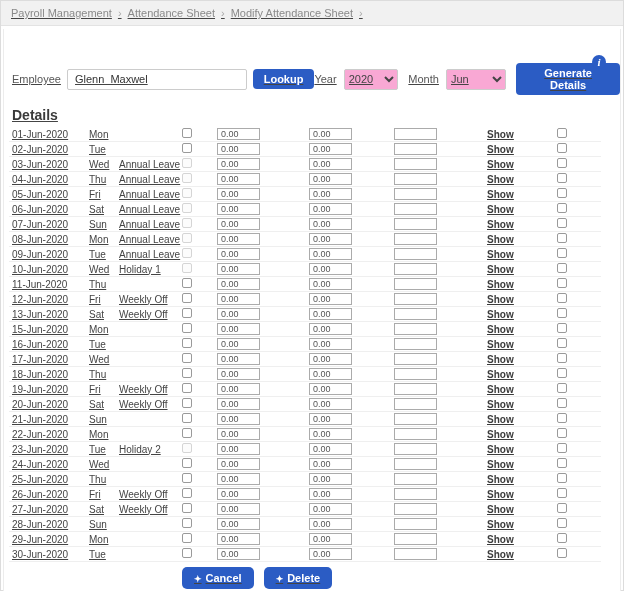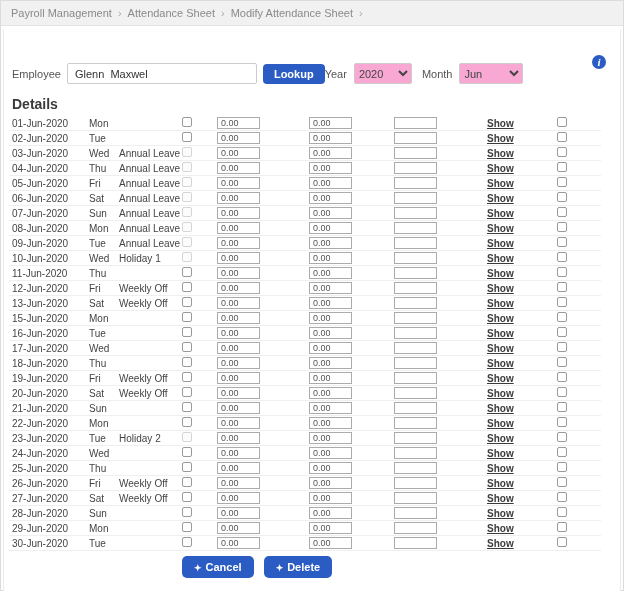--- a/index.html
+++ b/index.html
@@ -8,20 +8,21 @@
     font-family: "Liberation Sans", sans-serif;
     background: #f7f7f7;
     color: #444;
     overflow: hidden;
   }
   .page {
     width: 624px; height: 591px;
     border: 1px solid #dcdcdc;
     background: #fff;
     position: relative;
+    text-decoration: underline;
   }
   
   .breadcrumb {
     background: #f1f1f1;
     border-bottom: 1px solid #e3e3e3;
     height: 25px;
     display: flex; align-items: center;
     padding: 0 10px;
     font-size: 11px; color: #8a8a8a;
     gap: 6px;
@@ -160,20 +161,21 @@
       <input class="employee-input" type="text" value="Glenn  Maxwel" style="">
       <button class="btn lookup-btn">Lookup</button>
       <span class="lbl-year">Year</span>
       <select class="year-select">
         <option>2020</option>
       </select>
       <span class="lbl-month">Month</span>
       <select class="month-select">
         <option>Jun</option>
       </select>
+      <button class="btn generate-btn">Generate Details</button>
     </div>
 
     <div class="details-title">Details</div>
 
     <div class="table">
       <div>
   <div class="grid-row tr">
     <span>01-Jun-2020</span>
     <span>Mon</span>
     <span></span>

